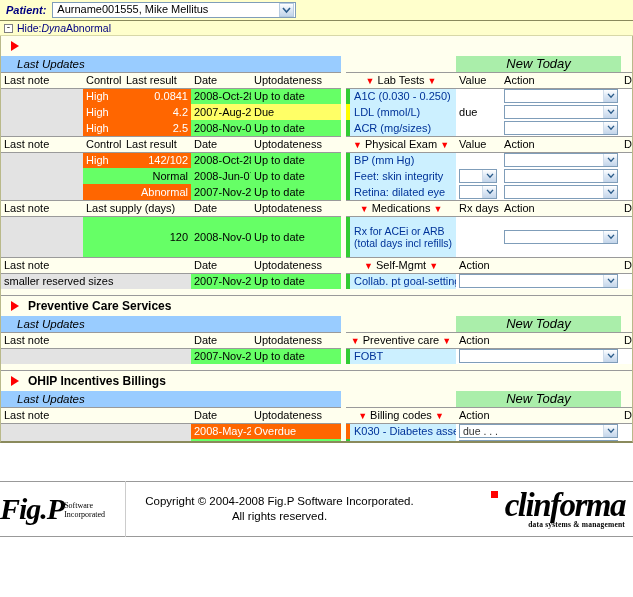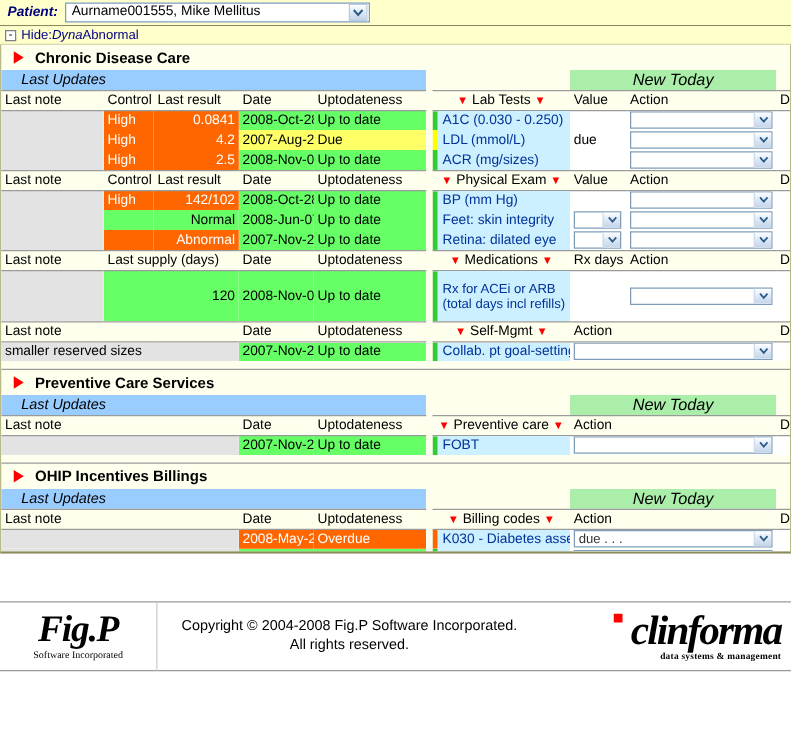--- a/index.html
+++ b/index.html
@@ -191,21 +191,21 @@
   .gap-white{ background:#ffffff; height:38px; }
   .footer{
     height: 56px;
     border-top: 1px solid #999;
     border-bottom: 1px solid #999;
     background: #ffffff;
     display:flex; align-items:center;
     position: relative;
   }
   .figp{
-    width: 126px; height:56px; display:flex; flex-direction:column;
+    width: 126px; height:56px; display:flex; 
     align-items:center; justify-content:center;
     border-right: 1px solid #cccccc;
   }
   .figp .big{
     font-family: "Liberation Serif", serif;
     font-weight: bold; font-style: italic;
     font-size: 30px; line-height: 28px; color:#000;
     letter-spacing:-1px;
   }
   .figp .small{
@@ -260,21 +260,20 @@
     <span class="expander">-</span>
     <span>Hide: </span>
     <span class="dyna">Dyna</span>
     <span>Abnormal</span>
   </div>
 
   <div class="sheet">
 
     <div class="section-title">
       <span class="tri"></span>
-      <span>Chronic Disease Care</span>
     </div>
 
     <table class="flow">
       <colgroup>
         <col style="width:82px">
           <col style="width:40px">
           <col style="width:68px">
         <col style="width:60px">
           <col style="width:90px">
           <col style="width:5px">

